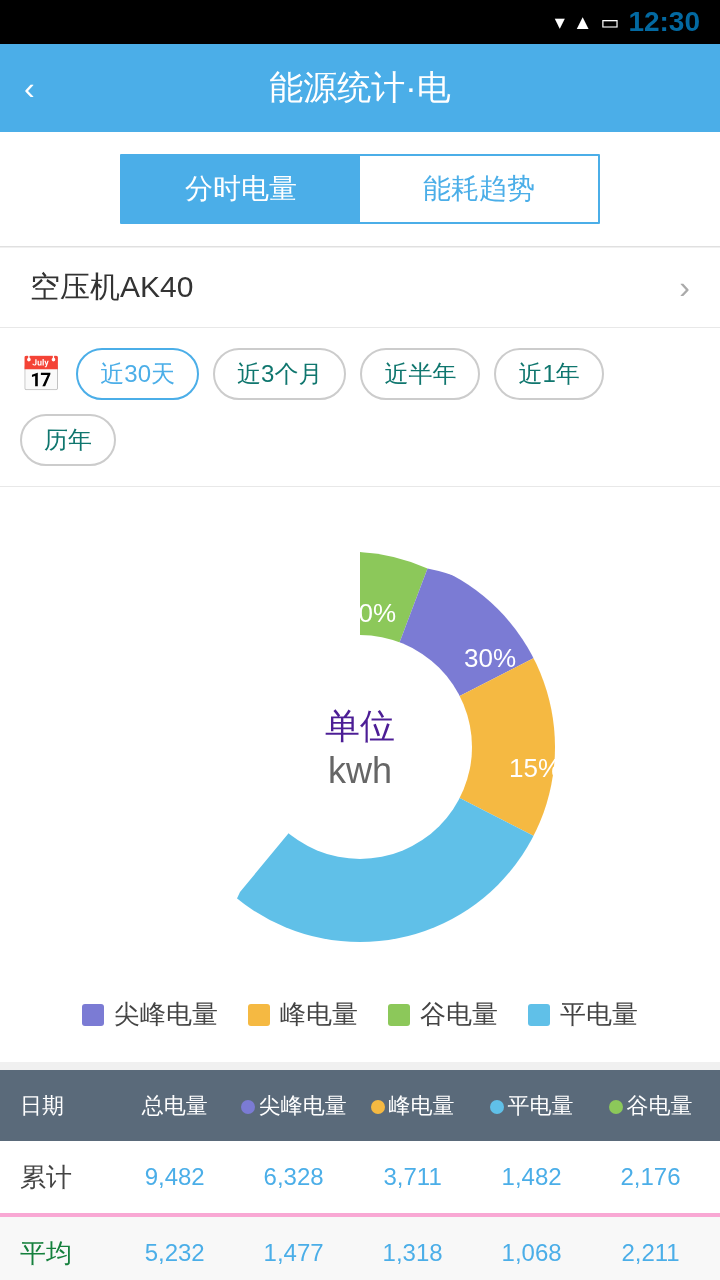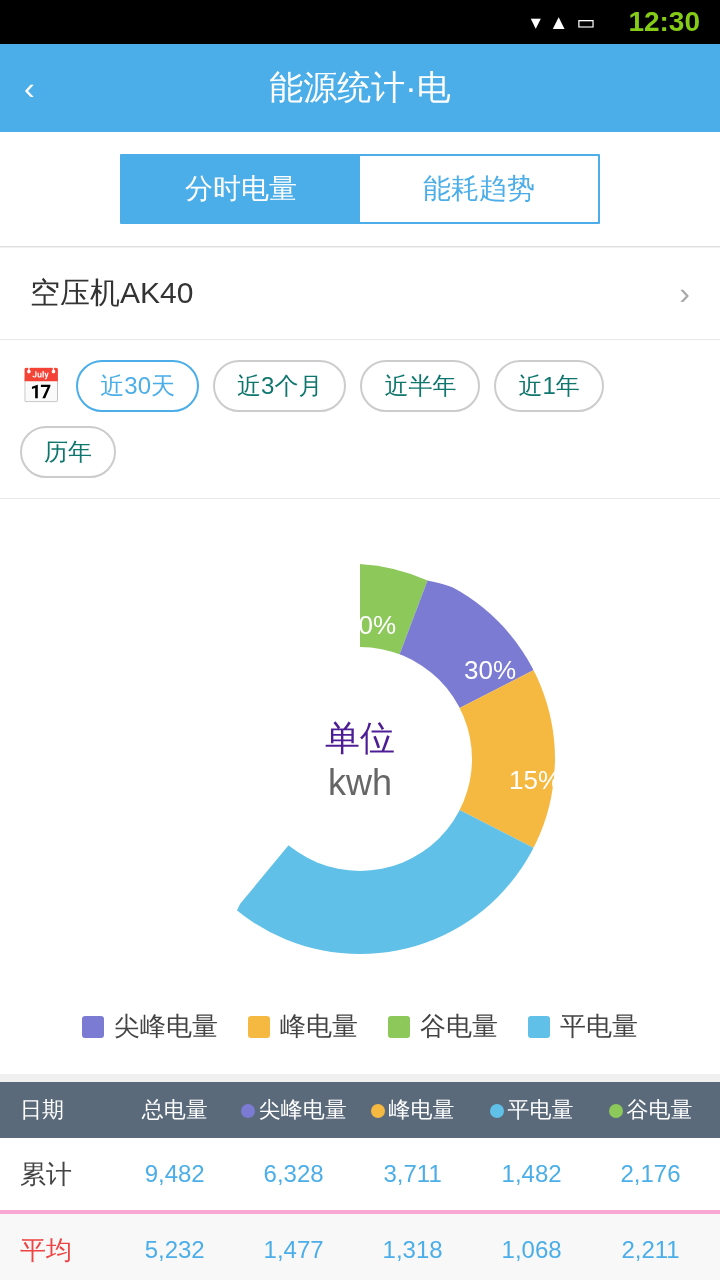--- a/index.html
+++ b/index.html
@@ -16,24 +16,24 @@
     .status-bar {
       background: #000;
       height: 44px;
       display: flex;
       align-items: center;
       justify-content: flex-end;
       padding: 0 20px;
       gap: 10px;
     }
     .status-bar .time {
-      color: #84cc16;
+      color: #0369a1;
       font-size: 28px;
       font-weight: 600;
-      margin-left: 25px;
+      margin-left: 1px;
     }
     .status-icons {
       display: flex;
       align-items: center;
       gap: 8px;
     }
     .wifi-icon, .signal-icon, .battery-icon {
       color: white;
       font-size: 20px;
     }
@@ -89,21 +89,21 @@
       color: white;
     }
     .tab-switch .tab.inactive {
       background: white;
       color: #4baee8;
     }
 
     
     .device-row {
       background: white;
-      height: 92px;
+      height: 80px;
       display: flex;
       align-items: center;
       justify-content: space-between;
       padding: 0 30px;
       border-bottom: 1px solid #e8e8e8;
       margin-top: 1px;
     }
     .device-row .device-name {
       font-size: 30px;
       color: #333;
@@ -213,21 +213,21 @@
 
     
     .table-section {
       background: white;
       margin-top: 8px;
     }
     .table-header {
       background: #5a6a7a;
       display: flex;
       align-items: center;
-      height: 56px;
+      height: 71px;
       padding: 0 10px;
     }
     .table-header .col {
       color: white;
       font-size: 22px;
       text-align: center;
       flex: 1;
     }
     .table-header .col:first-child {
       flex: 0.8;
@@ -378,21 +378,21 @@
   <div class="table-row-data">
     <div class="col" style="flex:0.8;color:#444;text-align:left;padding-left:10px;font-size:26px;">累计</div>
     <div class="col">9,482</div>
     <div class="col">6,328</div>
     <div class="col">3,711</div>
     <div class="col">1,482</div>
     <div class="col">2,176</div>
   </div>
 
   <div class="table-row-data alt">
-    <div class="col" style="flex:0.8;color:#ef4444;text-align:left;padding-left:10px;font-size:26px;">平均</div>
+    <div class="col" style="flex:0.8;color:#15803d;text-align:left;padding-left:10px;font-size:26px;">平均</div>
     <div class="col">5,232</div>
     <div class="col">1,477</div>
     <div class="col">1,318</div>
     <div class="col">1,068</div>
     <div class="col">2,211</div>
   </div>
 
 </div>
 
 </body></html>

